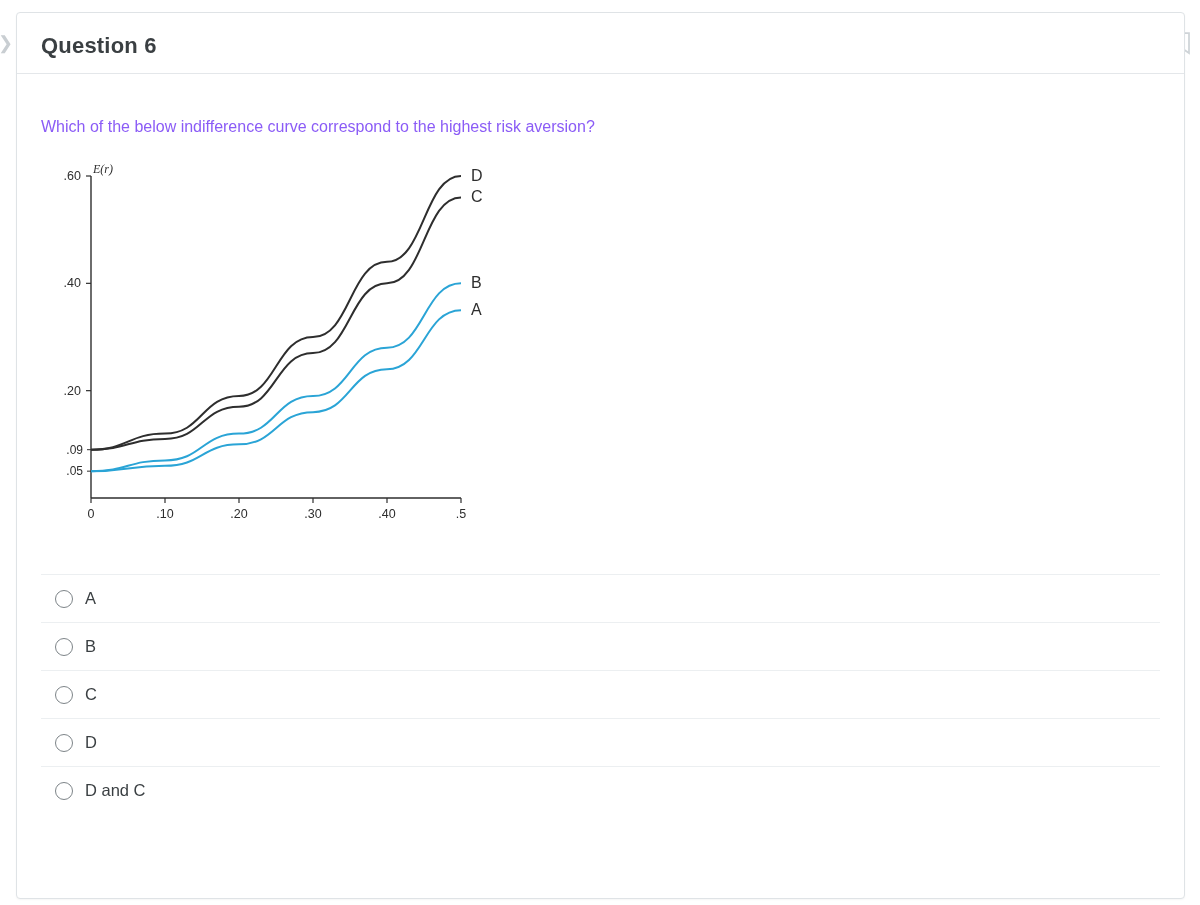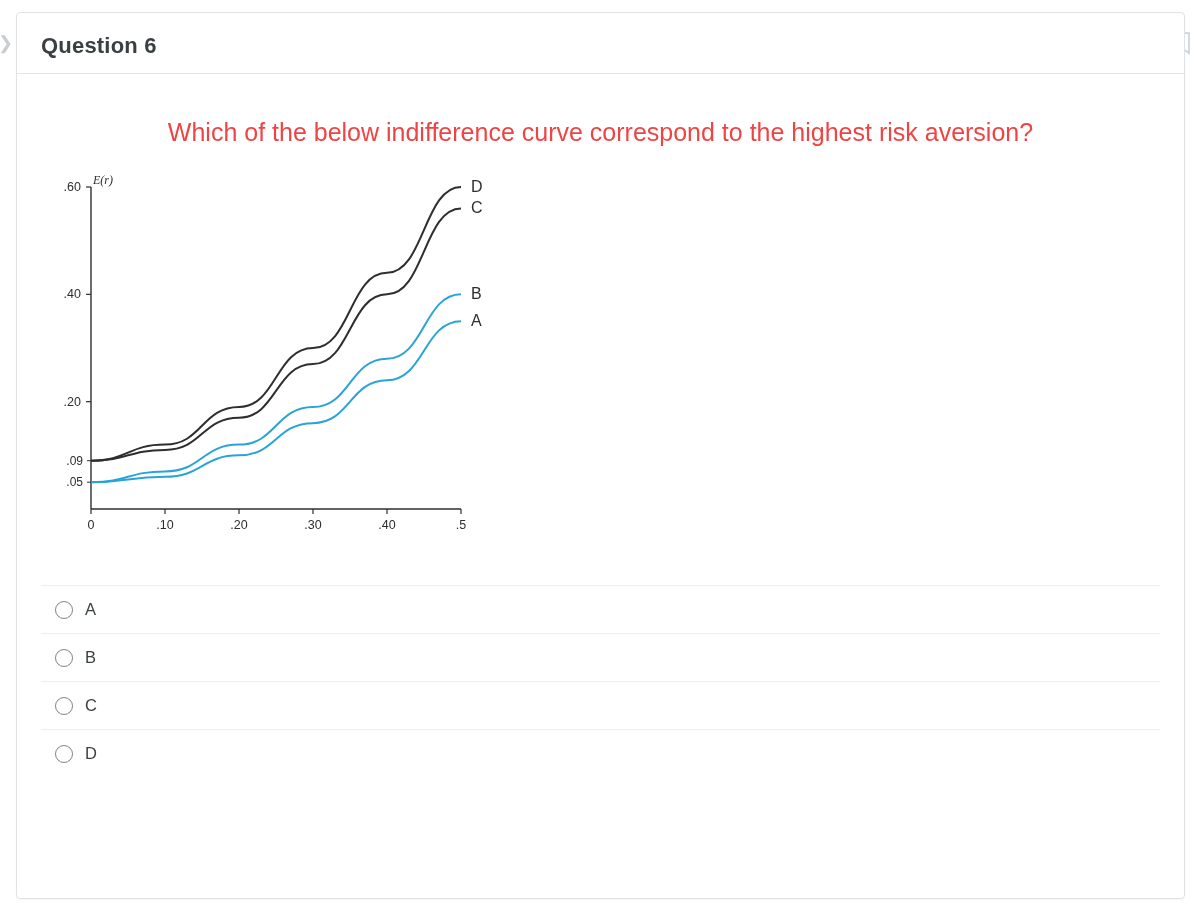--- a/index.html
+++ b/index.html
@@ -4,21 +4,21 @@
 <style>
   html,body{margin:0;padding:0;background:#fff;font-family:"Helvetica Neue",Arial,sans-serif;color:#3c4144;}
   .page{position:relative;width:1200px;height:905px;}
   .chev{position:absolute;left:-2px;top:32px;color:#c9ced2;font-size:18px;}
   .flag{position:absolute;right:6px;top:30px;width:30px;height:36px;}
   .flag svg{width:100%;height:100%;}
   .card{position:absolute;left:16px;top:12px;right:15px;bottom:6px;border:1px solid #dfe3e6;border-radius:4px;box-shadow:0 1px 2px rgba(0,0,0,0.04);background:#fff;}
   .qhead{padding:20px 24px 14px 24px;border-bottom:1px solid #e4e7ea;}
   .qhead h2{margin:0;font-size:22px;font-weight:700;color:#3a3f42;letter-spacing:.2px;}
   .body{padding:26px 24px 10px 24px;}
-  .prompt{font-size:25px;font-weight:400;color:#ef4444;margin:18px 0 22px 0;text-align:center;}
+  .prompt{font-size:16px;font-weight:400;color:#8b5cf6;margin:18px 0 22px 0;}
   .figure{width:456px;height:386px;margin-bottom:30px;}
   .options{margin-top:6px;}
   .opt{display:flex;align-items:center;gap:12px;border-top:1px solid #eceff1;padding:14px 6px 14px 14px;font-size:16.5px;color:#3a3f42;}
   .opt:first-child{border-top:1px solid #eceff1;}
   .radio{width:16px;height:16px;border:1.6px solid #7d8488;border-radius:50%;flex:0 0 auto;}
 </style>
 </head>
 <body>
 
 <div class="page">
@@ -84,16 +84,20 @@
           <span>B</span>
         </div>
         <div class="opt">
           <span class="radio"></span>
           <span>C</span>
         </div>
         <div class="opt">
           <span class="radio"></span>
           <span>D</span>
         </div>
+        <div class="opt">
+          <span class="radio"></span>
+          <span>D and C</span>
+        </div>
       </div>
     </div>
   </div>
 </div>
 
 </body></html>

